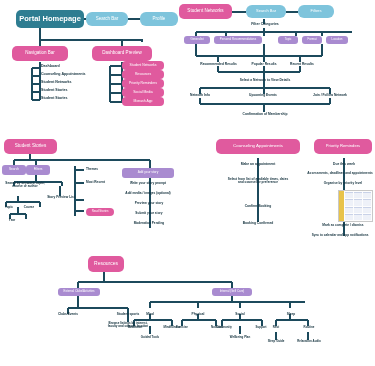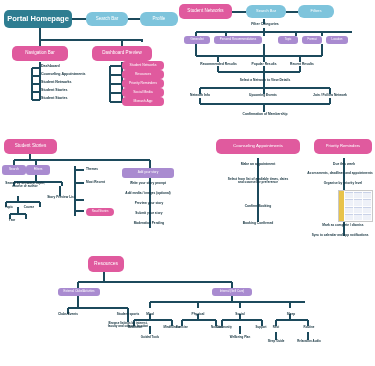--- a/index.html
+++ b/index.html
@@ -9,21 +9,21 @@
     -webkit-font-smoothing:antialiased;
   }
   #canvas{position:relative;width:375px;height:366px;}
   svg.lines{position:absolute;left:0;top:0;width:375px;height:366px;pointer-events:none;}
   .node{
     position:absolute;box-sizing:border-box;
     display:flex;align-items:center;justify-content:center;
     text-align:center;color:#ffffff;border-radius:4px;
     line-height:1.05;overflow:hidden;
   }
-  .n-teal{background:#2e7d91;border-radius:5px;font-weight:bold;}
+  .n-teal{background:#2e7d91;border-radius:5px;font-weight:bold;margin-left:12px;}
   .n-blue{background:#7ec4dc;border-radius:6px;}
   .n-pink{background:#e05a9e;border-radius:5px;}
   .n-pinkchip{background:#e05a9e;border-radius:4px;}
   .n-purple{background:#a98bd0;border-radius:3px;}
   .lbl{
     position:absolute;color:#12303c;font-weight:bold;
     line-height:1.05;white-space:normal;
   }
   .lbl.c{text-align:center;}
   .lbl.l{text-align:left;}

